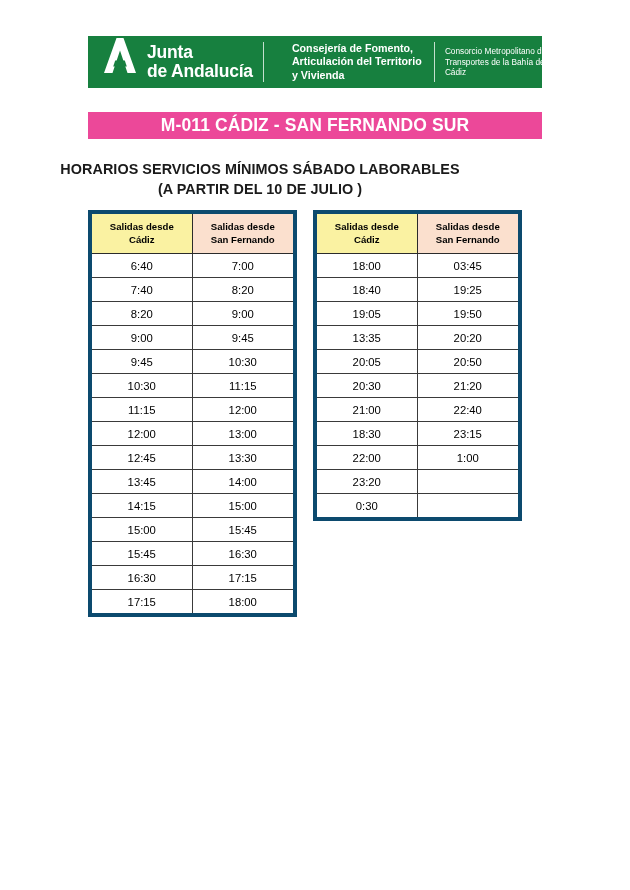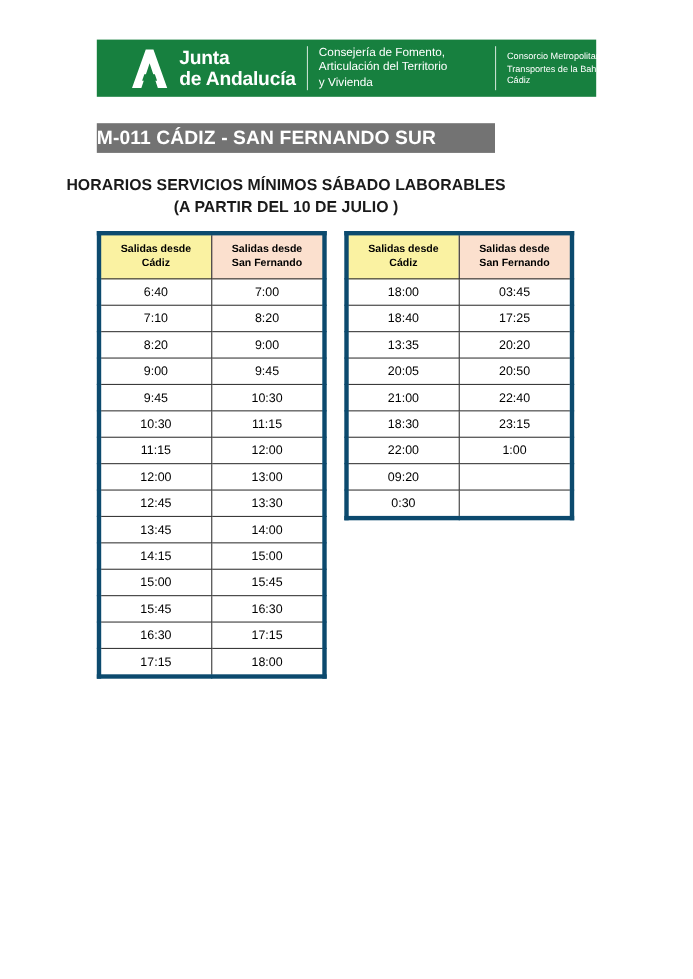--- a/index.html
+++ b/index.html
@@ -29,22 +29,21 @@
     width: 454px;
     height: 52px;
     background: #17803f;
     display: flex;
     align-items: stretch;
     box-sizing: border-box;
   }
 
   .brand-block {
     display: flex;
-    align-items: center;
-    padding-left: 28px;
+    padding-left: 12px;
     padding-right: 10px;
     flex: 0 0 auto;
   }
 
   .junta-logo {
     width: 40px;
     height: 38px;
     flex: 0 0 auto;
     margin-right: 7px;
   }
@@ -75,23 +74,24 @@
     display: flex;
     flex-direction: column;
     justify-content: center;
     padding: 0 8px 0 10px;
     flex: 0 0 auto;
     width: 152px;
   }
   .dept-block span {
     color: #ffffff;
     font-size: 10.7px;
-    font-weight: normal;
+    font-weight: bold;
     line-height: 1.26;
     white-space: nowrap;
+    margin-left: 18px;
   }
 
   .consorcio-block {
     display: flex;
     flex-direction: column;
     justify-content: center;
     padding: 0 8px 0 10px;
     flex: 1 1 auto;
   }
   .consorcio-block span {
@@ -100,25 +100,26 @@
     font-weight: normal;
     line-height: 1.3;
     white-space: nowrap;
   }
 
   
   .route-banner {
     position: absolute;
     left: 88px;
     top: 112px;
-    width: 362px;
+    width: 454px;
     height: 27px;
-    background: #737373;
+    background: #ec4899;
     display: flex;
     align-items: center;
+    justify-content: center;
   }
   .route-banner .route-title {
     color: #ffffff;
     font-size: 17.5px;
     font-weight: bold;
     letter-spacing: 0.1px;
     white-space: nowrap;
   }
 
   
@@ -253,21 +254,21 @@
               <span>San Fernando</span>
             </th>
           </tr>
         </thead>
         <tbody>
             <tr>
               <td>6:40</td>
               <td>7:00</td>
             </tr>
             <tr>
-              <td>7:10</td>
+              <td>7:40</td>
               <td>8:20</td>
             </tr>
             <tr>
               <td>8:20</td>
               <td>9:00</td>
             </tr>
             <tr>
               <td>9:00</td>
               <td>9:45</td>
             </tr>
@@ -337,44 +338,52 @@
             </th>
           </tr>
         </thead>
         <tbody>
             <tr>
               <td>18:00</td>
               <td>03:45</td>
             </tr>
             <tr>
               <td>18:40</td>
-              <td>17:25</td>
+              <td>19:25</td>
+            </tr>
+            <tr>
+              <td>19:05</td>
+              <td>19:50</td>
             </tr>
             <tr>
               <td>13:35</td>
               <td>20:20</td>
             </tr>
             <tr>
               <td>20:05</td>
               <td>20:50</td>
             </tr>
             <tr>
+              <td>20:30</td>
+              <td>21:20</td>
+            </tr>
+            <tr>
               <td>21:00</td>
               <td>22:40</td>
             </tr>
             <tr>
               <td>18:30</td>
               <td>23:15</td>
             </tr>
             <tr>
               <td>22:00</td>
               <td>1:00</td>
             </tr>
             <tr>
-              <td>09:20</td>
+              <td>23:20</td>
               <td class="empty"></td>
             </tr>
             <tr>
               <td>0:30</td>
               <td class="empty"></td>
             </tr>
           </tbody>
       </table>
     </div>
 

